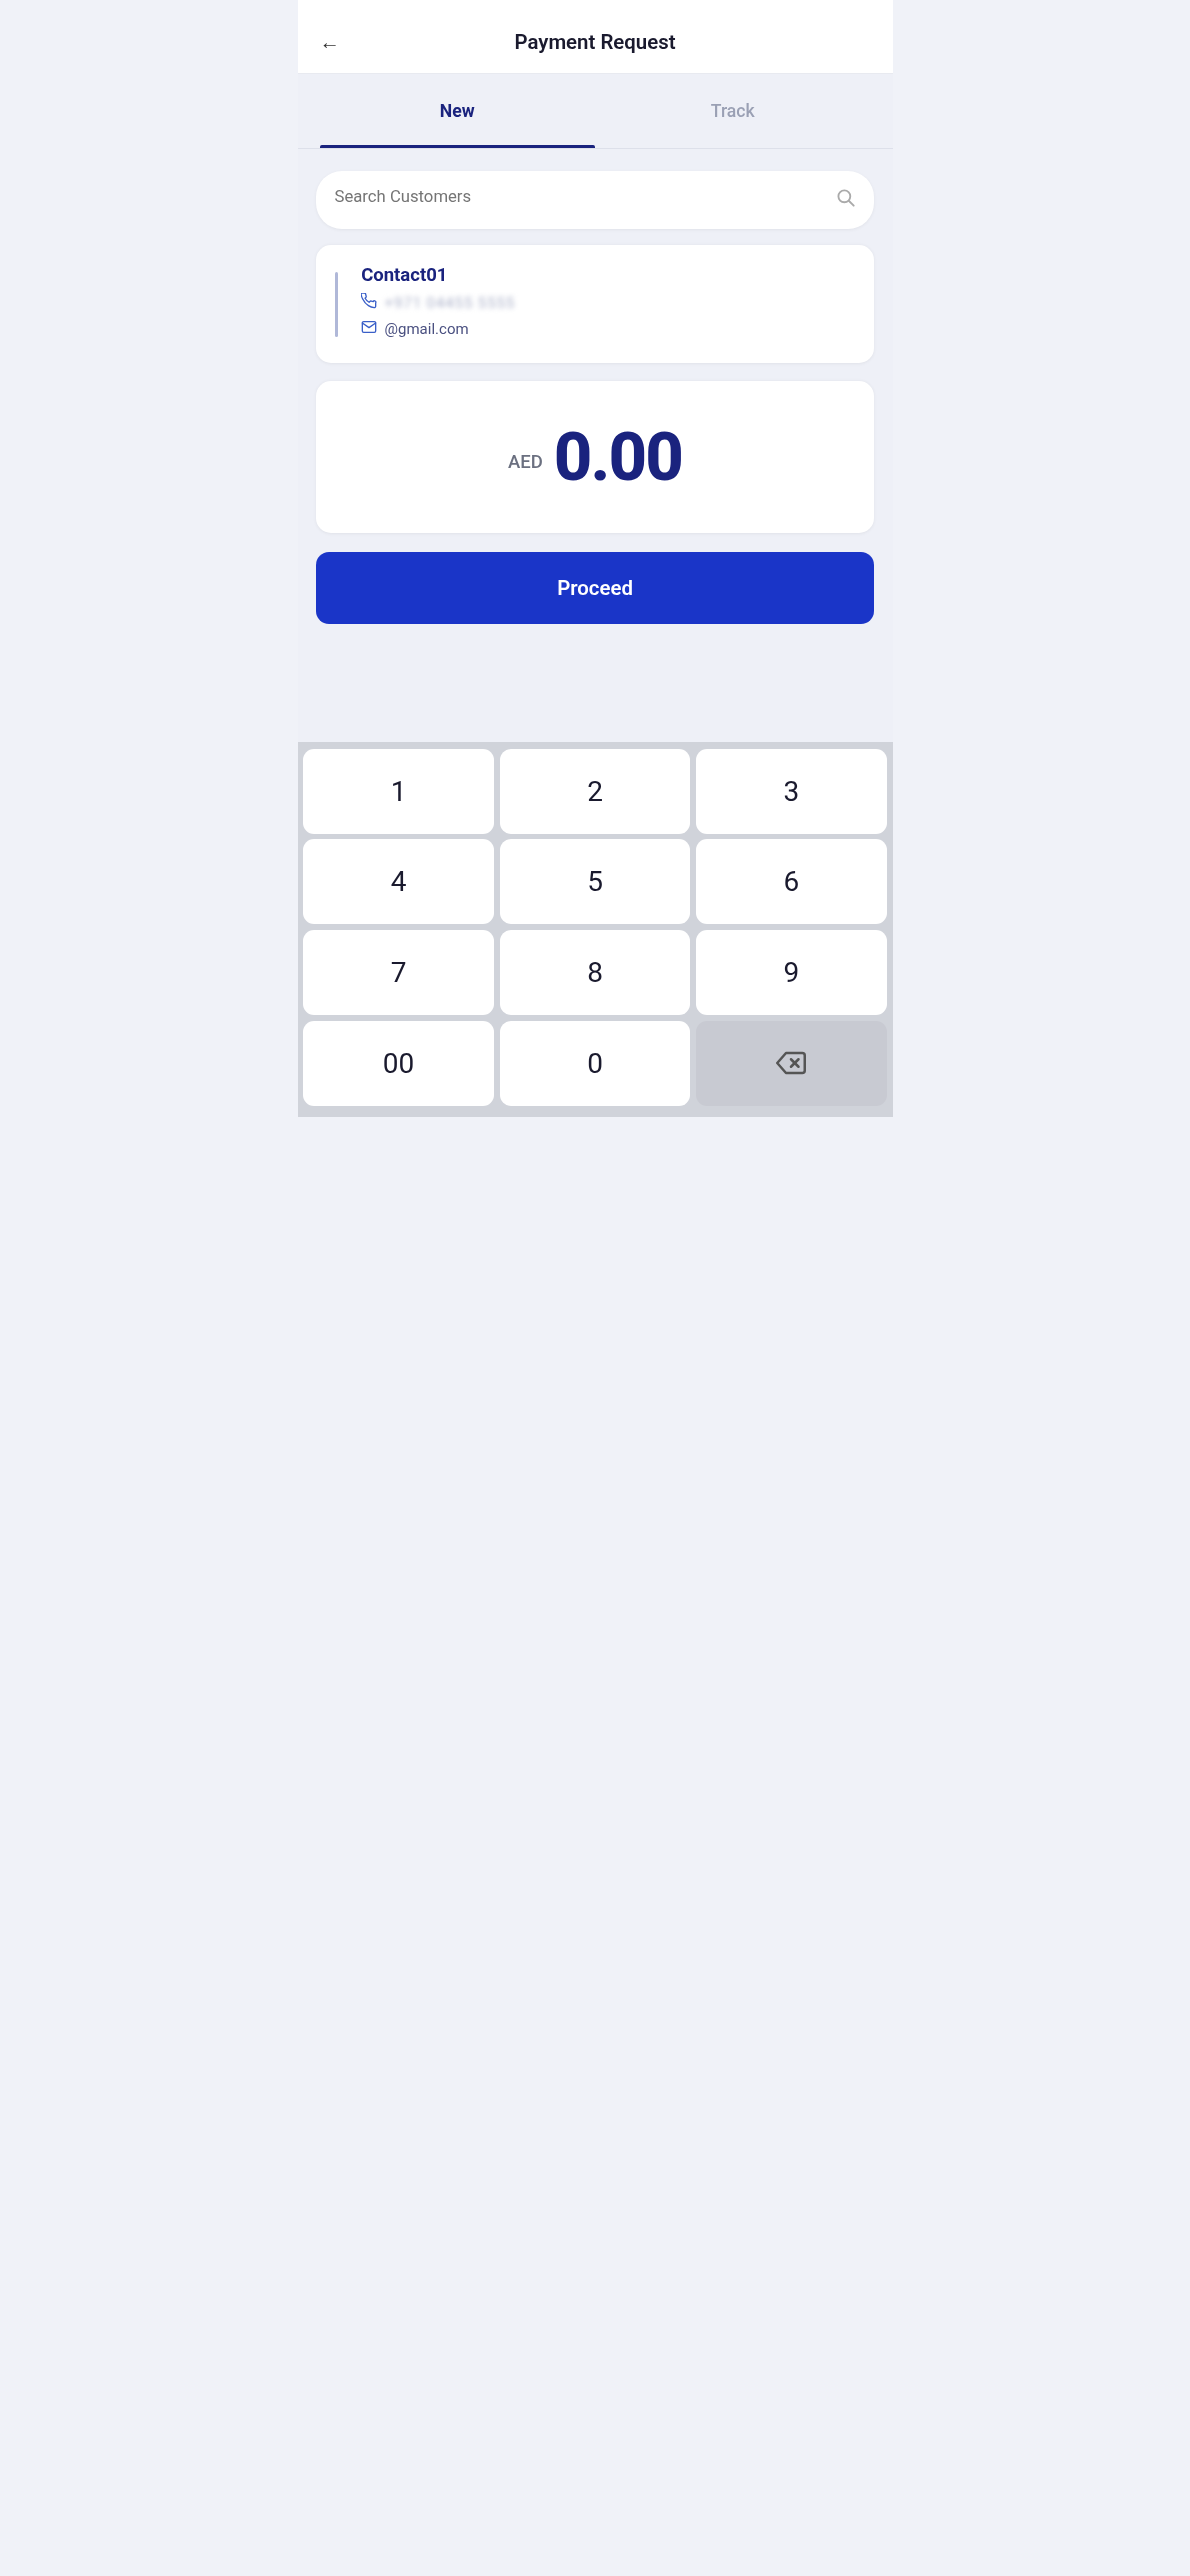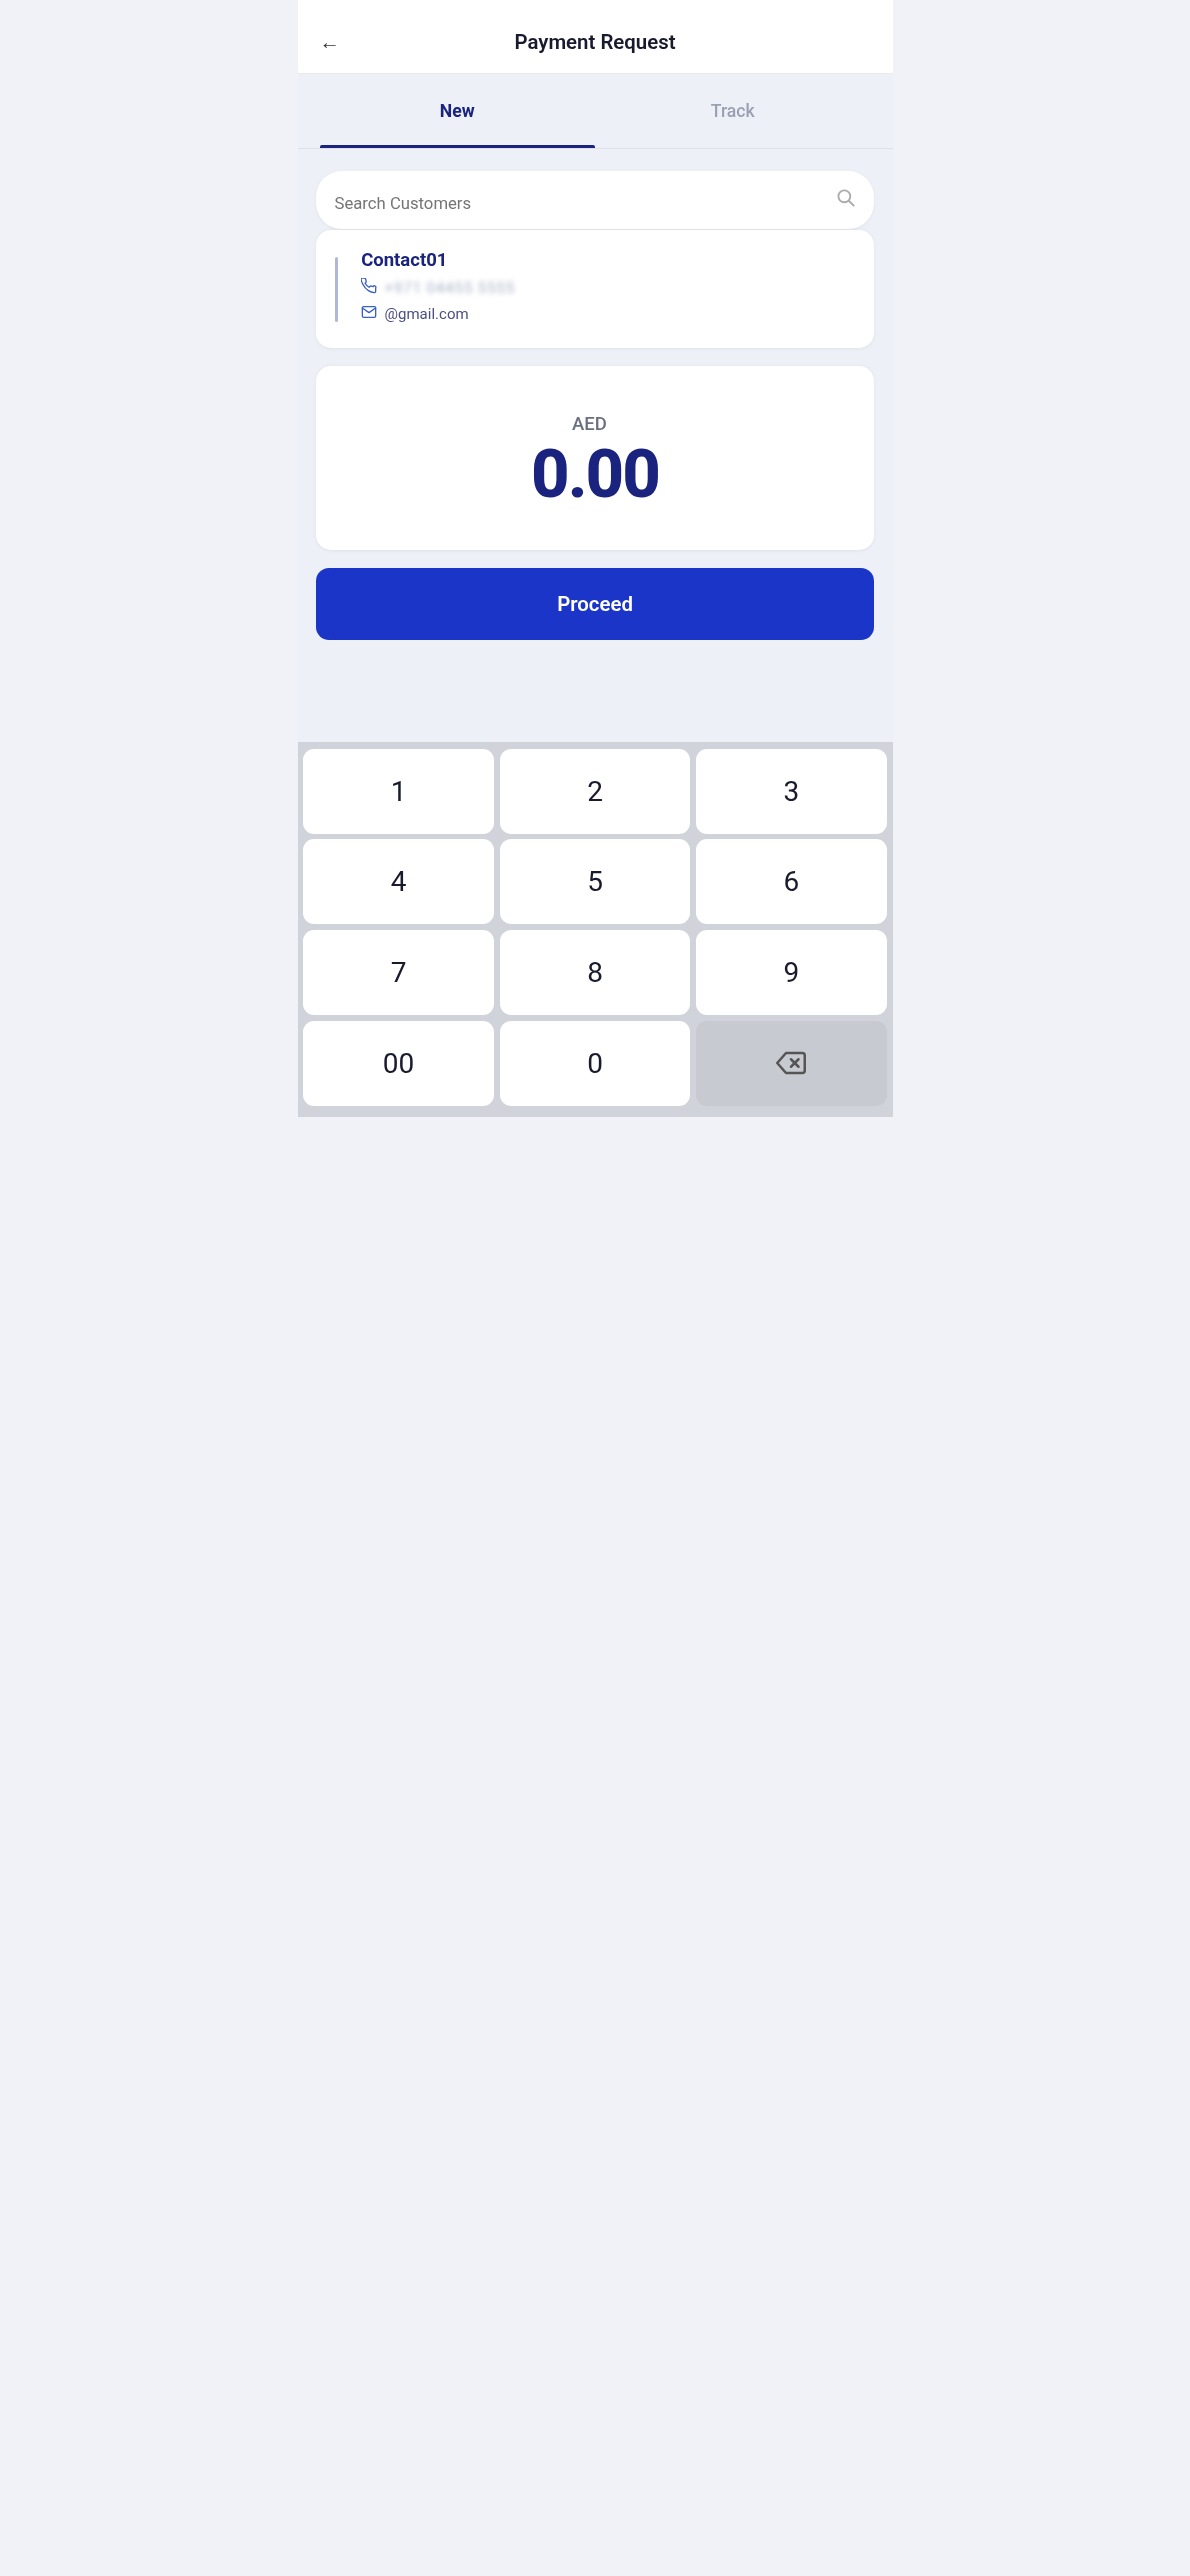--- a/index.html
+++ b/index.html
@@ -91,22 +91,22 @@
       padding: 22px 18.5px;
       background: #eef0f7;
       min-height: 556px;
     }
 
     .search-container {
       background: #ffffff;
       border-radius: 26px;
       padding: 16.7px 18.5px;
       display: flex;
-      align-items: flex-end;
-      margin-bottom: 1px;
+      align-items: flex-start;
+      margin-bottom: 16px;
       box-shadow: 0 0.9px 3.7px rgba(0,0,0,0.06);
     }
 
     .search-input {
       flex: 1;
       border: none;
       outline: none;
       font-size: 16.7px;
       color: #aaa;
       background: transparent;
@@ -174,21 +174,20 @@
     .amount-card {
       background: #ffffff;
       border-radius: 15px;
       padding: 37px 18.5px;
       display: flex;
       align-items: center;
       justify-content: center;
       margin-bottom: 18.5px;
       box-shadow: 0 0.9px 3.7px rgba(0,0,0,0.06);
       min-height: 148px;
-      flex-direction: column;
     }
 
     .amount-currency {
       font-size: 18.5px;
       color: #6b7080;
       margin-right: 11px;
       font-weight: 500;
       align-self: center;
       margin-top: 9.3px;
     }

